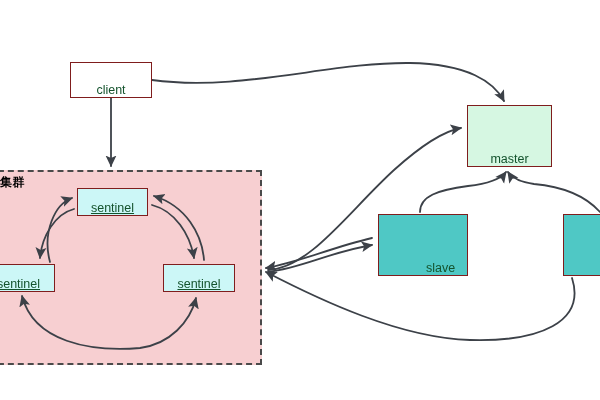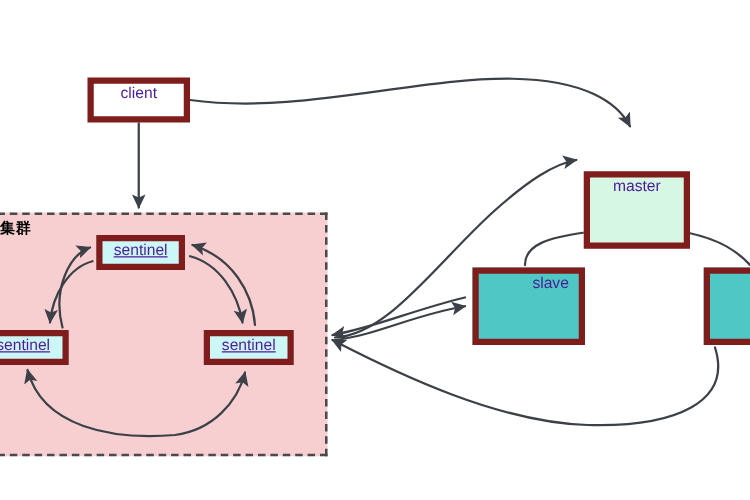--- a/index.html
+++ b/index.html
@@ -33,38 +33,37 @@
     position: absolute;
     font-size: 12px;
     font-weight: bold;
     color: #000000;
     white-space: nowrap;
     letter-spacing: 0.5px;
   }
   .node {
     position: absolute;
     box-sizing: border-box;
-    border: 5px solid #7f1d1d;
+    border: 1px solid #7f1d1d;
     display: flex;
-    align-items: flex-start;
+    align-items: flex-end;
     justify-content: center;
     font-size: 12.5px;
-    color: #4c1d95;
+    color: #14532d;
     white-space: nowrap;
   }
   .node-client {
     background: #ffffff;
   }
   .node-sentinel {
     background: #ccf7f7;
     text-decoration: underline;
   }
   .node-master {
     background: #d6f7e2;
-    margin-top: 32px;
   }
   .node-slave {
     background: #4fc8c5;
     padding-left: 35px;
   }
 </style>
 </head>
 <body>
 
 <div id="canvas">

